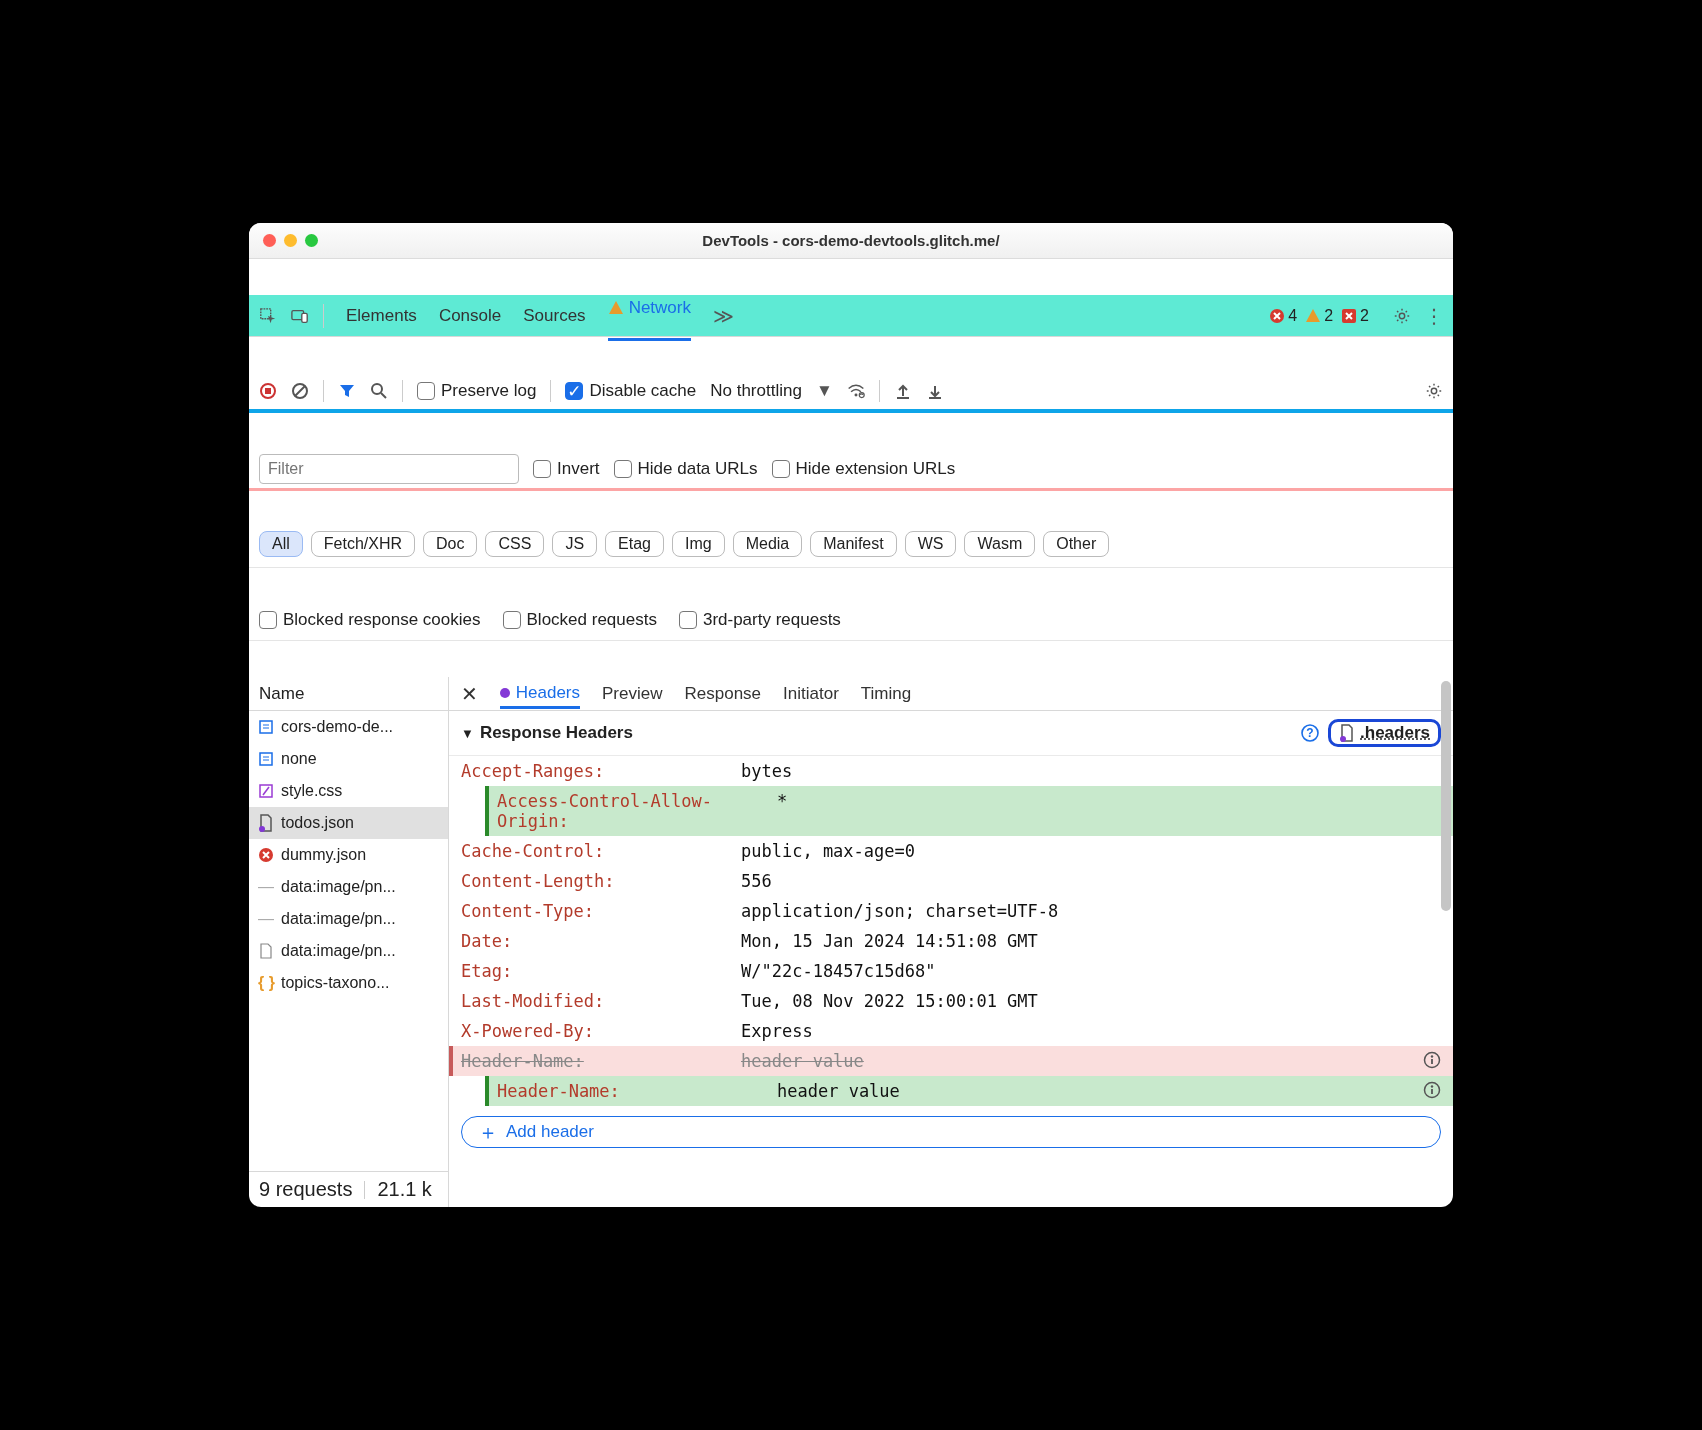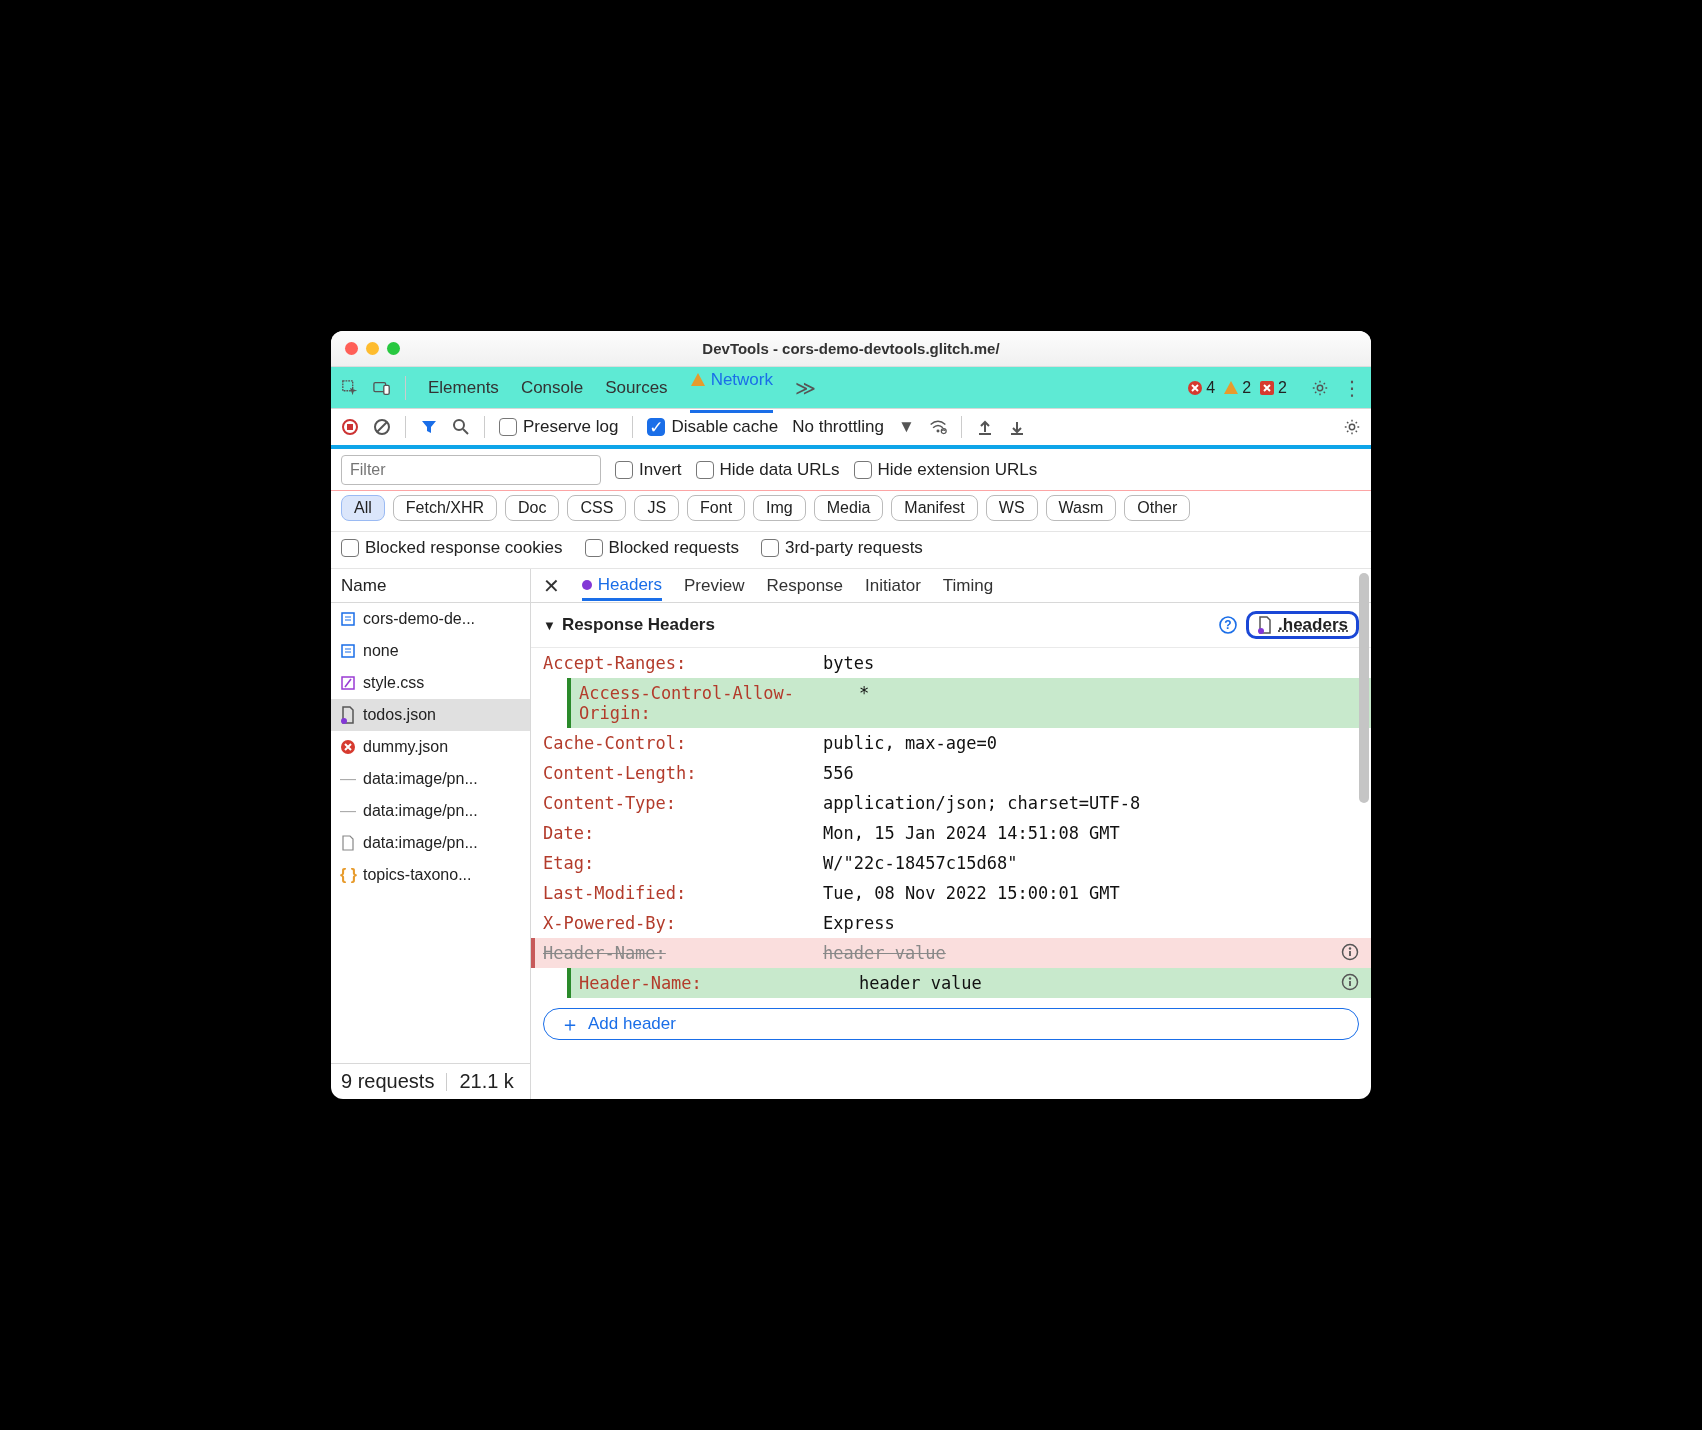--- a/index.html
+++ b/index.html
@@ -1,35 +1,35 @@
 <!DOCTYPE html>
 <html><head>
 <meta charset="utf-8">
 <style>
   * { box-sizing: border-box; margin: 0; padding: 0; }
   body { background: #000; display: flex; align-items: center; justify-content: center; min-height: 100vh; font-family: -apple-system, "Helvetica Neue", Arial, sans-serif; font-size: 17px; color: #222; }
-  .window { width: 1040px; background: #fff; border-radius: 12px; box-shadow: 0 10px 40px rgba(0,0,0,0.5); overflow: hidden; display: flex; flex-direction: column; }
+  .window { width: 1204px; background: #fff; border-radius: 12px; box-shadow: 0 10px 40px rgba(0,0,0,0.5); overflow: hidden; display: flex; flex-direction: column; gap: 36px; }
   .titlebar { height: 36px; background: linear-gradient(#fdfdfd,#f0f0f0); border-bottom: 1px solid #dcdcdc; display: flex; align-items: center; padding: 0 12px; position: relative; }
   .traffic { display: flex; gap: 8px; position: absolute; left: 14px; }
   .tl { width: 13px; height: 13px; border-radius: 50%; }
   .tl.r { background:#ff5f57; } .tl.y{background:#febc2e;} .tl.g{background:#28c840;}
   .title { margin: 0 auto; font-weight: 600; font-size: 15px; color:#333; }
   .toolbar1 { height: 42px; background: #5eead4; border-bottom: 1px solid #d8d8d8; display: flex; align-items: center; padding: 0 10px; gap: 14px; font-size: 17px;}
   .toolbar1 .tabs { display: flex; gap: 22px; margin-left: 8px;}
   .toolbar1 .tab { color:#333; display:flex; align-items:center; gap:5px; cursor:pointer;}
   .toolbar1 .tab.active { color:#1a6ee8; border-bottom: 3px solid #1a6ee8; padding-bottom:20px; margin-bottom:-7px;}
   .spacer { flex:1; }
   .badges { display:flex; gap:8px; align-items:center; font-size:16px;}
   .badge { display:flex; align-items:center; gap:3px;}
   .ic { width:18px; height:18px; display:inline-flex; align-items:center; justify-content:center;}
   .toolbar2 { height: 40px; border-bottom:4px solid #0ea5e9; display:flex; align-items:center; padding: 0 10px; gap:14px;}
   .chk { display:flex; align-items:center; gap:6px; }
   .chkbox{ width:18px; height:18px; border:1.5px solid #777; border-radius:4px; display:inline-flex; align-items:center; justify-content:center;}
   .chkbox.on{ background:#1a6ee8; border-color:#1a6ee8; color:#fff; }
-  .toolbar3 { min-height: 42px; border-bottom:1px solid #fca5a5; display:flex; align-items:center; padding: 0 10px; gap:14px; flex-wrap: wrap;}
+  .toolbar3 { min-height: 42px; border-bottom:3px solid #fca5a5; display:flex; align-items:center; padding: 0 10px; gap:14px; flex-wrap: wrap;}
   .filterbox { width:260px; height:30px; border:1px solid #bbb; border-radius:4px; padding:0 8px; font-size:16px; color:#888;}
   .pills { display:flex; align-items:center; padding: 4px 10px 10px; gap:8px; flex-wrap:wrap; border-bottom:1px solid #e5e5e5;}
   .pill { border:1px solid #bbb; border-radius:8px; padding:3px 12px; font-size:16px; cursor:pointer;}
   .pill.active{ background:#dbe6fb; border-color:#9abaf3;}
   .checkrow { display:flex; gap:22px; padding:6px 10px 10px; border-bottom:1px solid #e5e5e5;}
   .main { display:flex; height: 530px; justify-content: flex-end; }
   .left { width:200px; border-right:1px solid #d8d8d8; display:flex; flex-direction:column;}
   .colhead { height:34px; border-bottom:1px solid #d8d8d8; display:flex; align-items:center; padding:0 10px; font-size:17px;}
   .reqlist { flex:1; overflow:hidden;}
   .req { height:32px; display:flex; align-items:center; gap:6px; padding:0 8px; font-size:16px; white-space:nowrap; overflow:hidden; cursor:pointer;}
@@ -212,21 +212,21 @@
         <span>Hide extension URLs</span>
       </label>
   </div>
 
   <div class="pills" id="pillrow">
       <span class="pill active">All</span>
       <span class="pill">Fetch/XHR</span>
       <span class="pill">Doc</span>
       <span class="pill">CSS</span>
       <span class="pill">JS</span>
-      <span class="pill">Font</span>
+      <span class="pill">Etag</span>
       <span class="pill">Img</span>
       <span class="pill">Media</span>
       <span class="pill">Manifest</span>
       <span class="pill">WS</span>
       <span class="pill">Wasm</span>
       <span class="pill">Other</span>
     </div>
 
   <div class="checkrow">
     <label class="chk">

